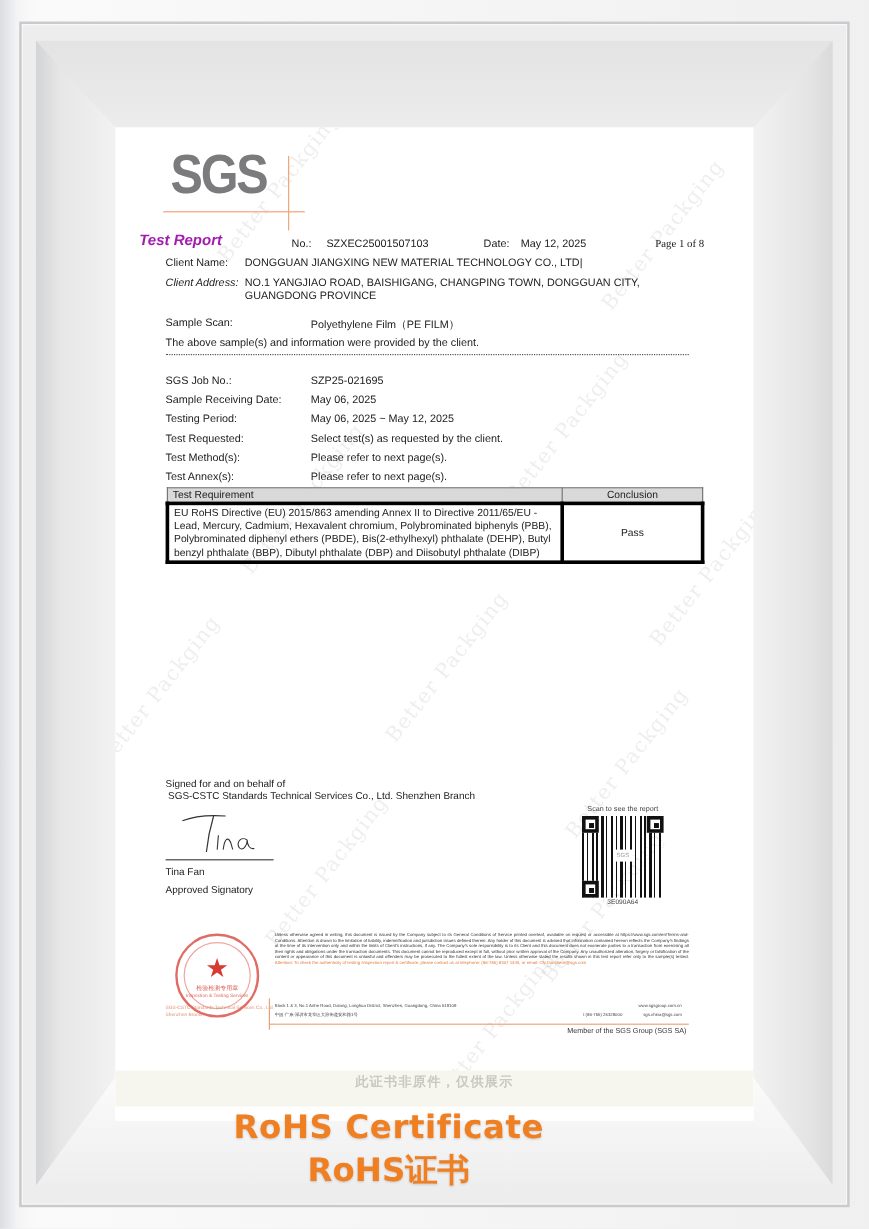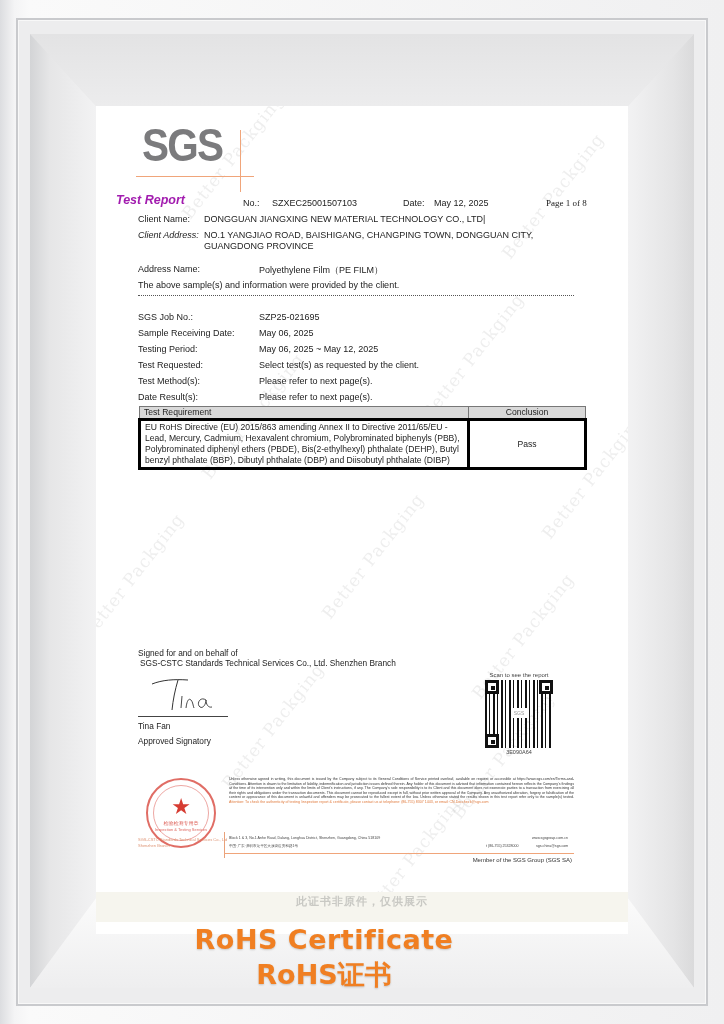--- a/index.html
+++ b/index.html
@@ -182,36 +182,36 @@
   <div class="doc" style="left:307px;top:92px;text-align:center;">Date:</div>
   <div class="doc" style="left:338px;top:92px;">May 12, 2025</div>
   <div class="doc" style="left:450px;top:92px;font-family:Liberation Serif, serif;">Page 1 of 8</div>
 
   <div class="doc lbl" style="left:42px;top:108px;">Client Name:</div>
   <div class="doc" style="left:108px;top:108px;">DONGGUAN JIANGXING NEW MATERIAL TECHNOLOGY CO., LTD|</div>
   <div class="doc lbl" style="left:42px;top:124px;font-style:italic;">Client Address:</div>
   <div class="doc" style="left:108px;top:124px;">NO.1 YANGJIAO ROAD, BAISHIGANG, CHANGPING TOWN, DONGGUAN CITY,</div>
   <div class="doc" style="left:108px;top:135px;">GUANGDONG PROVINCE</div>
 
-  <div class="doc lbl" style="left:42px;top:158px;">Address Name:</div>
+  <div class="doc lbl" style="left:42px;top:158px;">Sample Scan:</div>
   <div class="doc" style="left:163px;top:158px;">Polyethylene Film（PE FILM）</div>
   <div class="doc" style="left:42px;top:174px;">The above sample(s) and information were provided by the client.</div>
   <div class="dotted"></div>
 
   <div class="doc lbl" style="left:42px;top:206px;">SGS Job No.:</div>
   <div class="doc" style="left:163px;top:206px;">SZP25-021695</div>
   <div class="doc lbl" style="left:42px;top:222px;">Sample Receiving Date:</div>
   <div class="doc" style="left:163px;top:222px;">May 06, 2025</div>
   <div class="doc lbl" style="left:42px;top:238px;">Testing Period:</div>
   <div class="doc" style="left:163px;top:238px;">May 06, 2025 ~ May 12, 2025</div>
   <div class="doc lbl" style="left:42px;top:254px;">Test Requested:</div>
   <div class="doc" style="left:163px;top:254px;">Select test(s) as requested by the client.</div>
   <div class="doc lbl" style="left:42px;top:270px;">Test Method(s):</div>
   <div class="doc" style="left:163px;top:270px;">Please refer to next page(s).</div>
-  <div class="doc lbl" style="left:42px;top:286px;">Date Result(s):</div>
+  <div class="doc lbl" style="left:42px;top:286px;">Test Annex(s):</div>
   <div class="doc" style="left:163px;top:286px;">Please refer to next page(s).</div>
 
   <table class="req">
     <thead>
       <tr>
         <th>Test Requirement</th>
         <th class="concl">Conclusion</th>
       </tr>
     </thead>
     <tbody>

